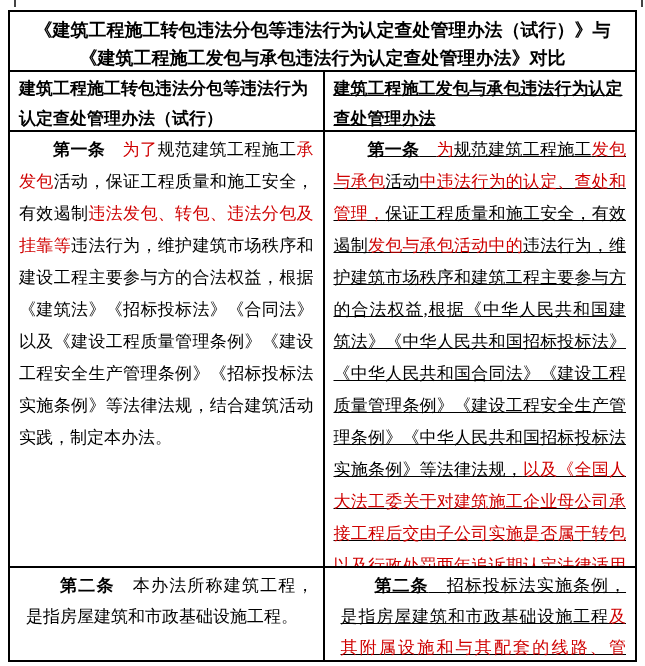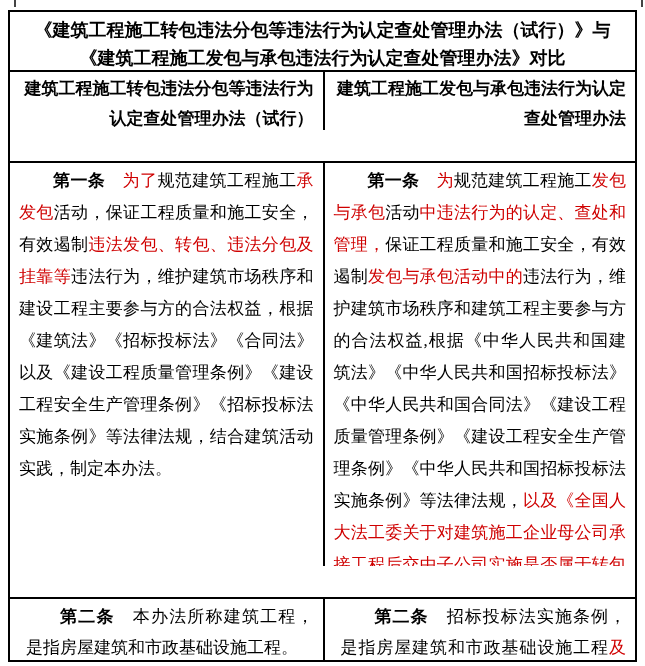--- a/index.html
+++ b/index.html
@@ -30,37 +30,36 @@
   .cell { padding:2px 9px; overflow:hidden; }
   .title-cell {
     grid-column:1 / -1;
     text-align:center;
     font-weight:bold;
     font-size:18px;
     line-height:28px;
     padding-top:4px;
   }
   .hdr-cell {
-    text-align:right;
+    text-align:left;
     font-weight:bold;
     font-size:17px;
     line-height:30px;
     padding-top:2px;
     border-top:2px solid var(--border);
   }
   .body-cell {
     font-size:17px;
     line-height:32px;
     text-align:justify;
     border-top:2px solid var(--border);
-    margin-top:31px;
   }
   .body-cell p { text-indent:2em; }
   .row-article2 { line-height:31px;padding-left:16px; }
-  .col-right { border-left:2px solid var(--border); }
+  .col-right { border-left:2px solid var(--border);text-decoration:underline; }
   .red  { color:var(--red-color); }
   .bold { font-weight:bold; }
 </style>
 </head>
 <body>
 
 <div class="tick left"></div>
 <div class="tick right"></div>
 
 <div class="doc-table">

